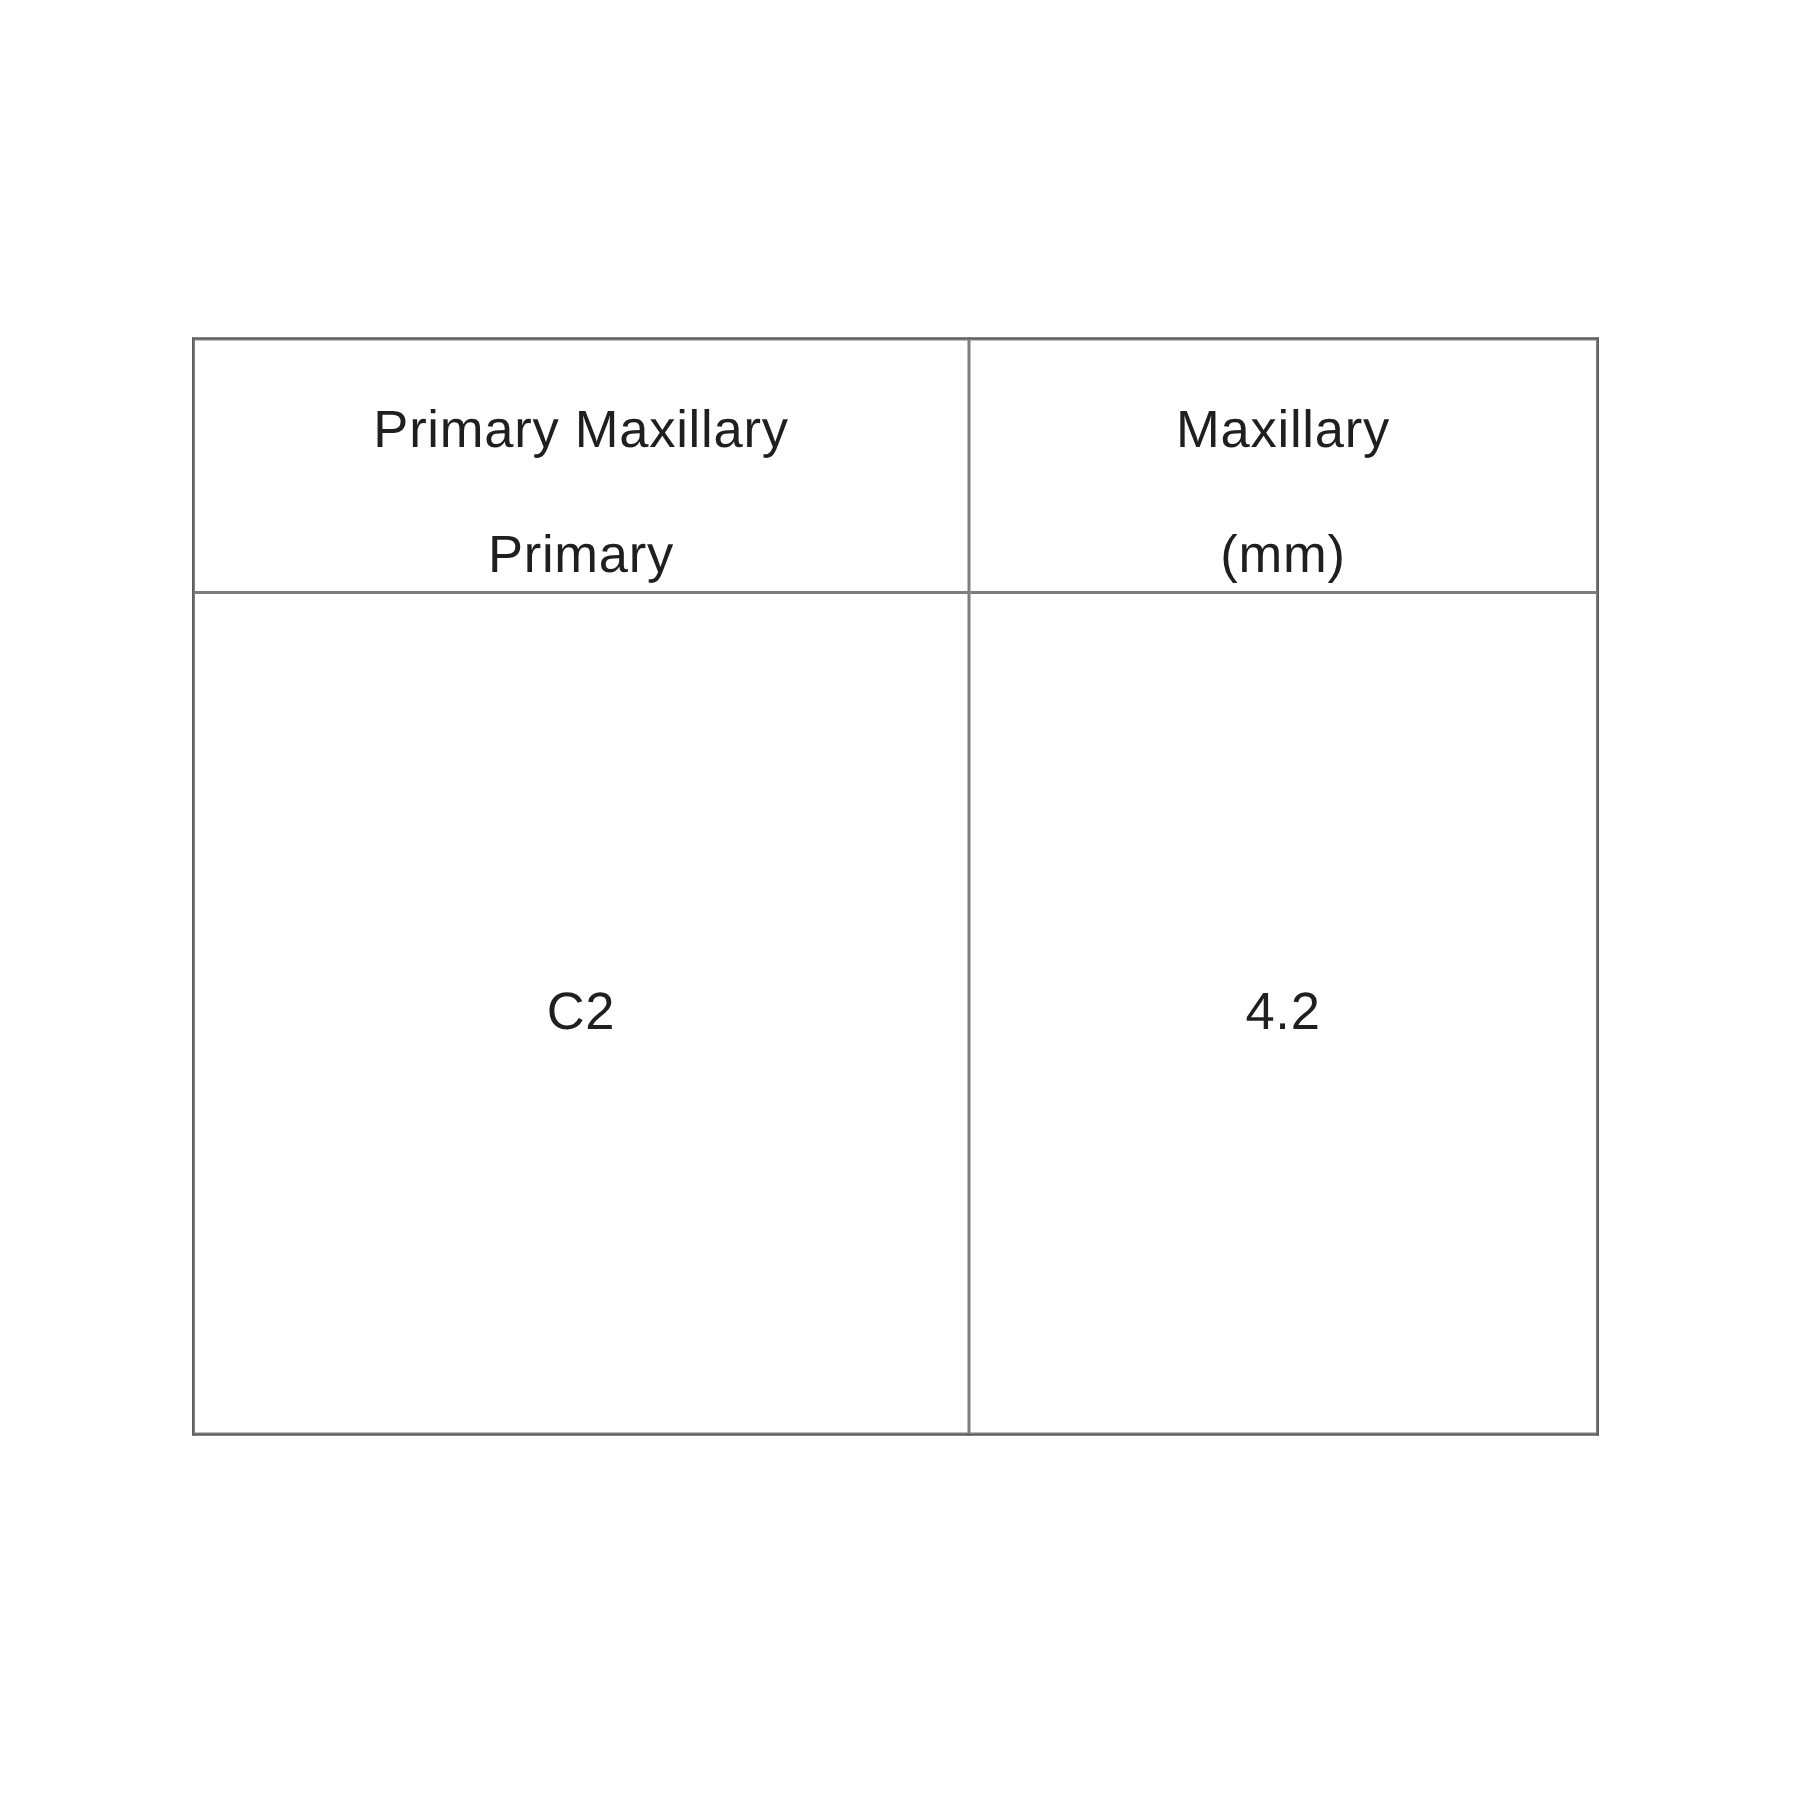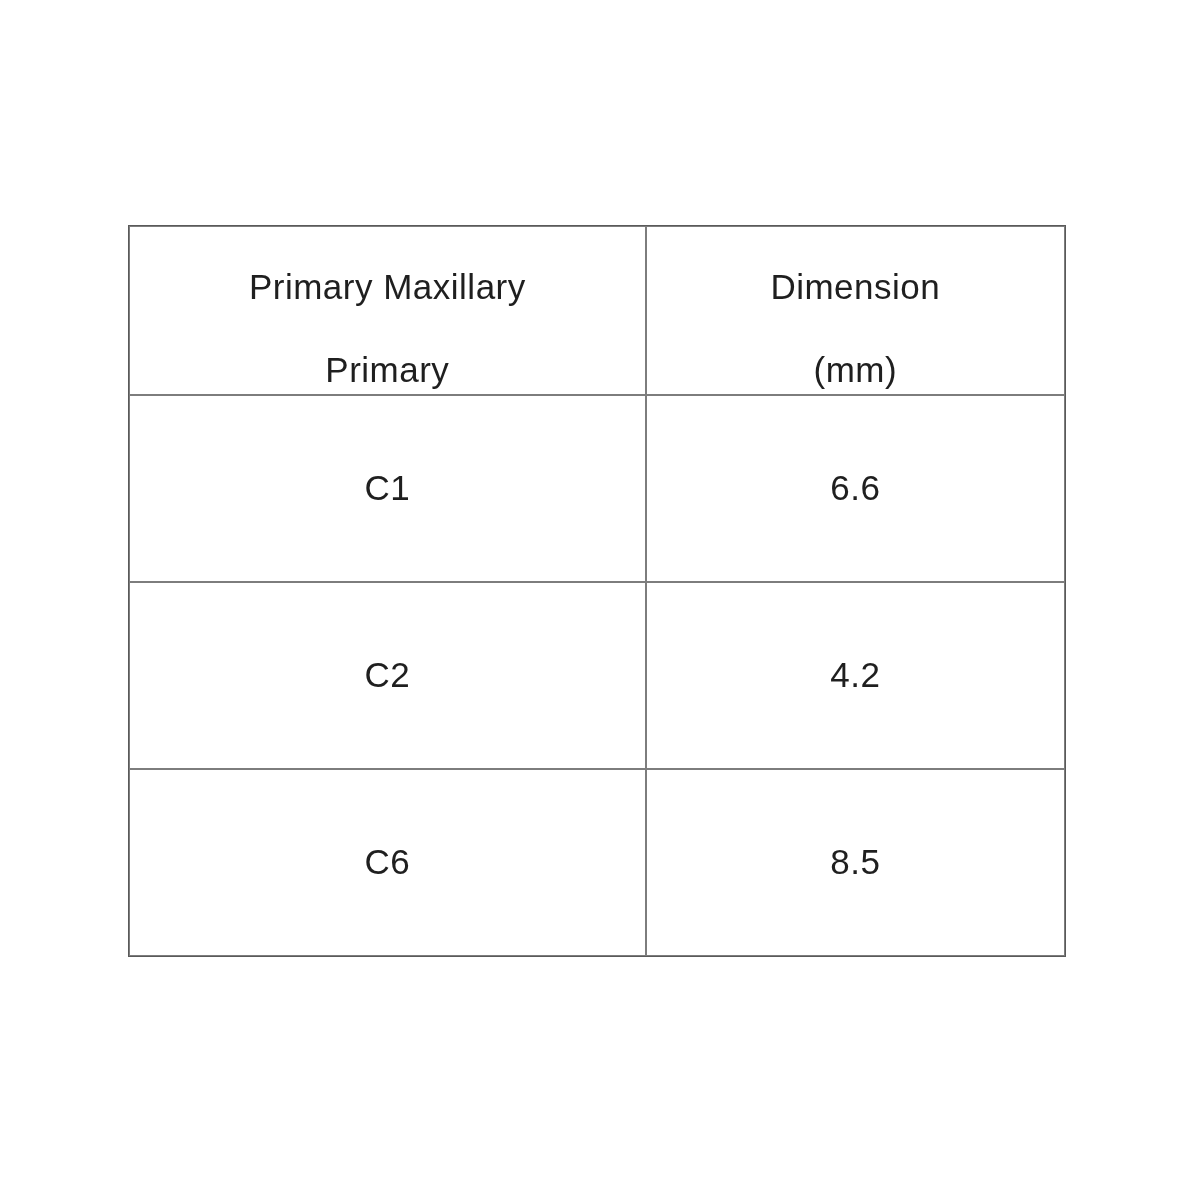--- a/index.html
+++ b/index.html
@@ -62,33 +62,25 @@
       <col class="col-canine">
       <col class="col-dim">
     </colgroup>
     <thead>
       <tr>
         <th>
           <span class="hdr-line">Primary Maxillary</span>
           <span class="hdr-line">Primary</span>
         </th>
         <th>
-          <span class="hdr-line">Dimension</span>
+          <span class="hdr-line">Maxillary</span>
           <span class="hdr-line">(mm)</span>
         </th>
       </tr>
     </thead>
     <tbody>
       <tr>
-        <td>C1</td>
-        <td>6.6</td>
-      </tr>
-      <tr>
         <td>C2</td>
         <td>4.2</td>
-      </tr>
-      <tr>
-        <td>C6</td>
-        <td>8.5</td>
       </tr>
     </tbody>
   </table>
 </div>
 
 </body></html>

